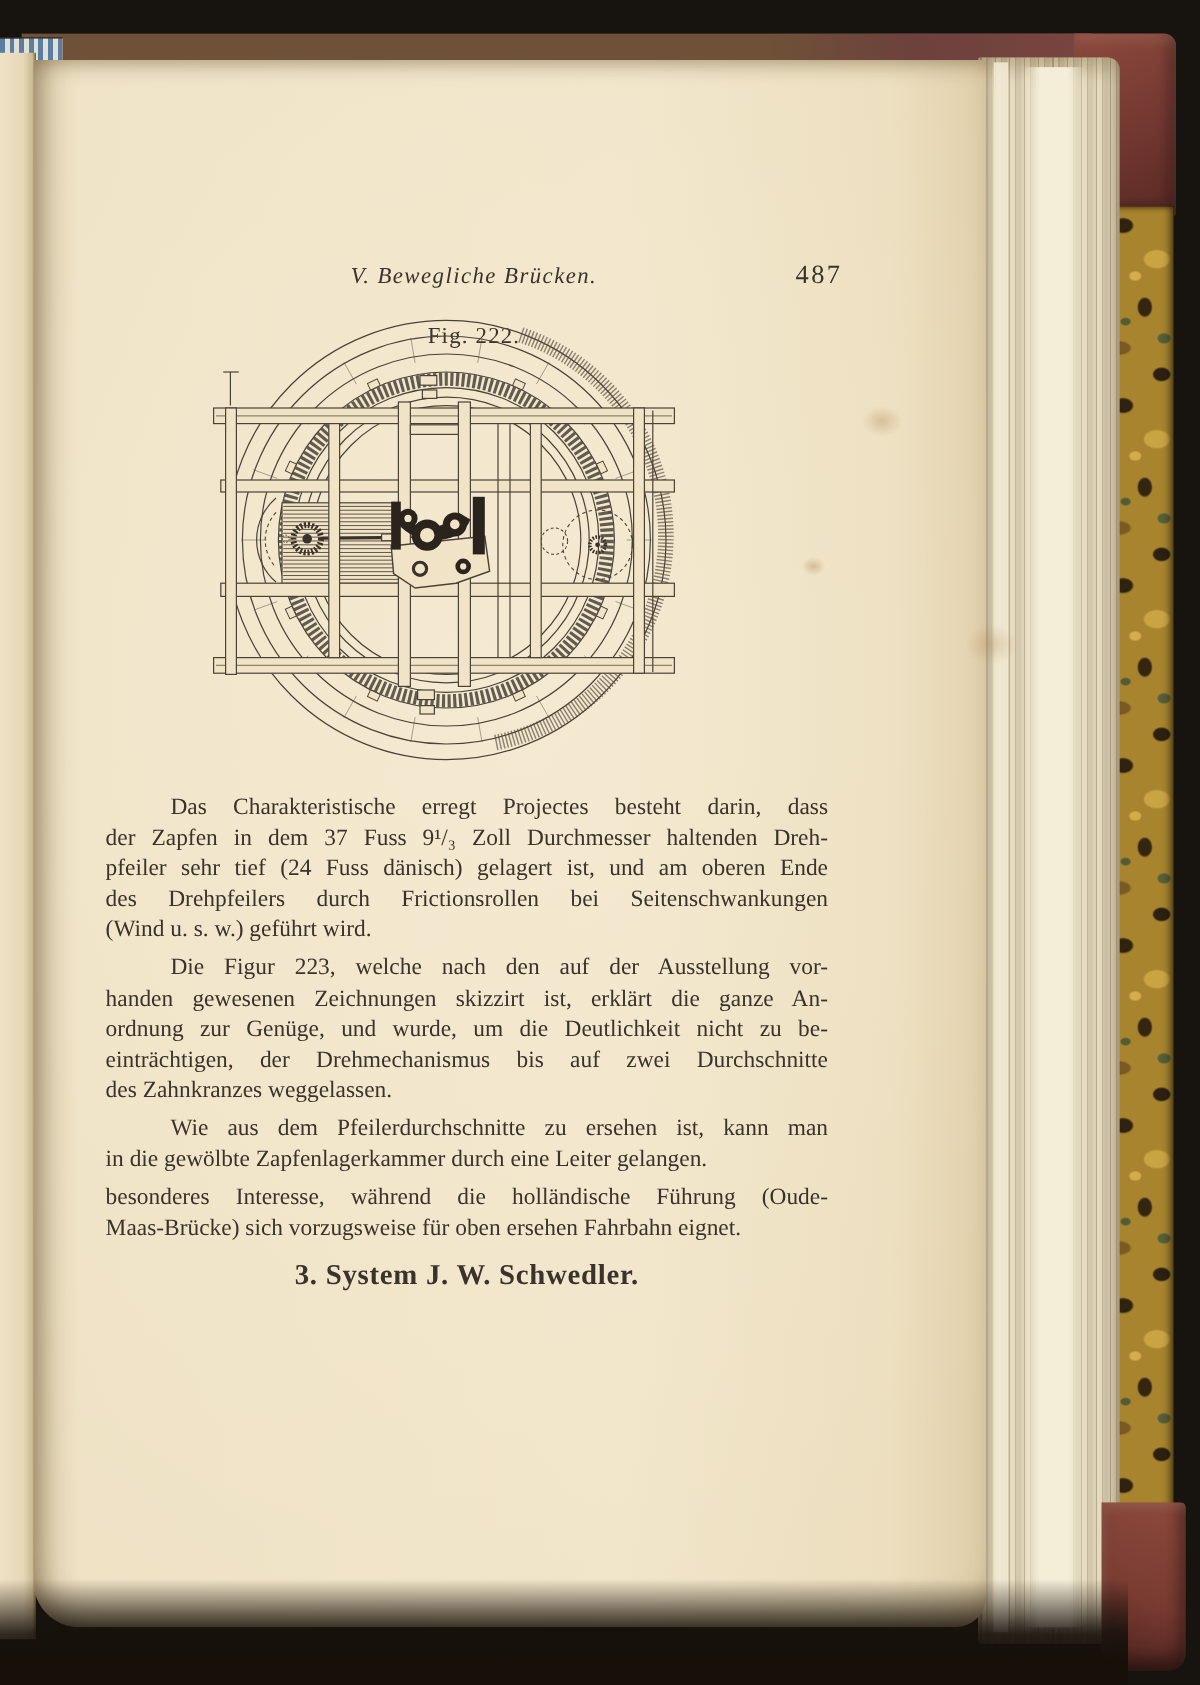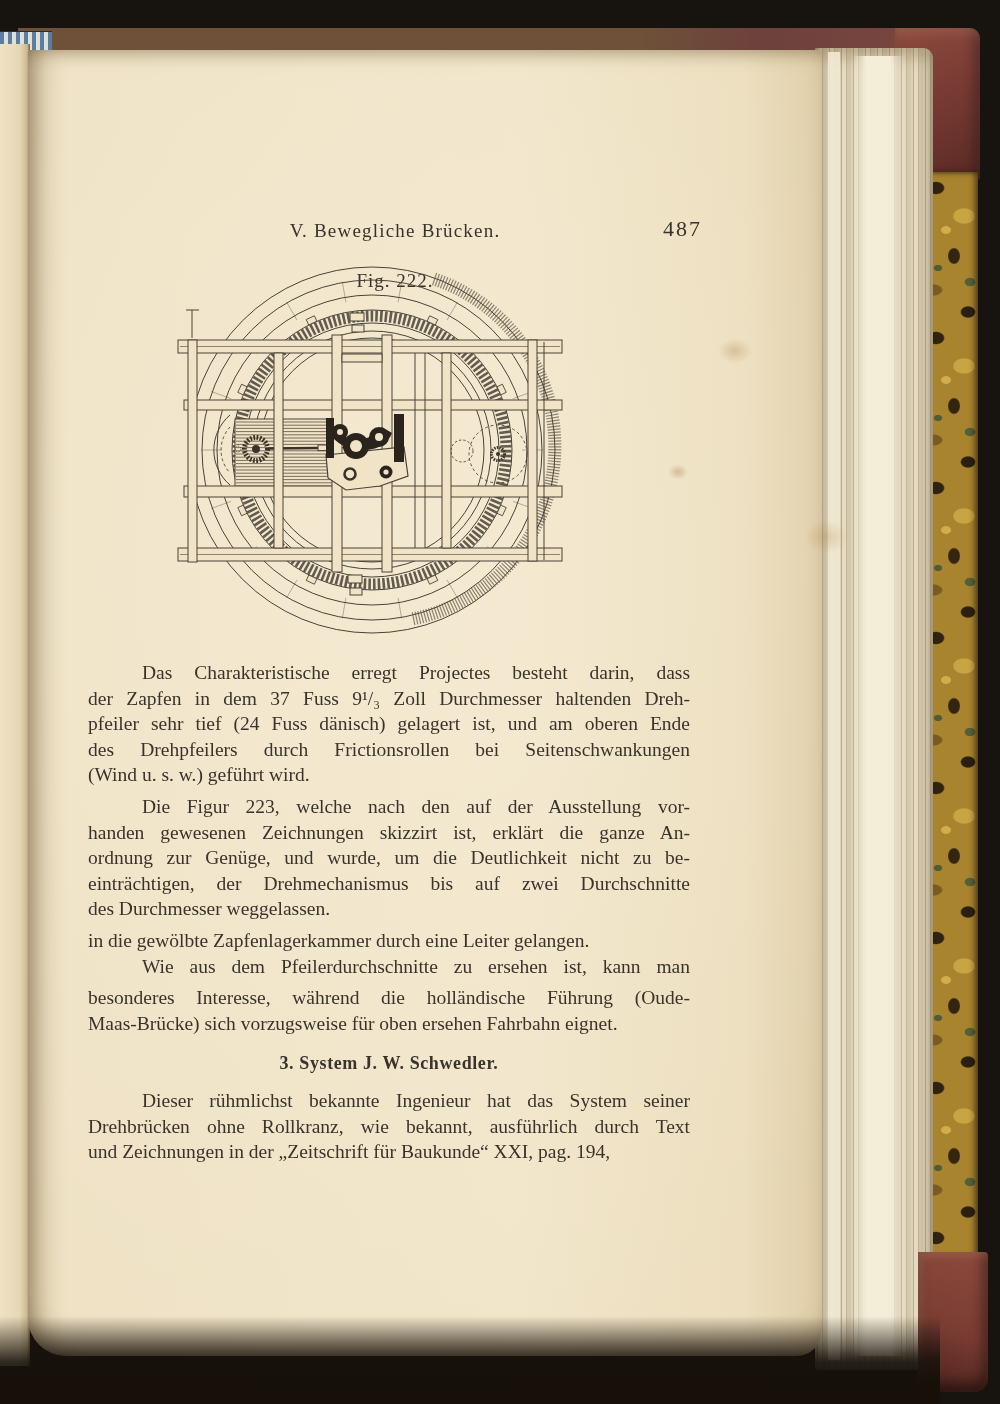--- a/index.html
+++ b/index.html
@@ -60,32 +60,32 @@
   .bottom-shadow{position:absolute;left:0;top:1316px;width:940px;height:88px;
     background:linear-gradient(rgba(23,17,11,0), rgba(23,17,11,.88) 52%, #161009 82%);}
   .fox{position:absolute;border-radius:50%;}
   .fox1{left:690px;top:288px;width:34px;height:26px;background:radial-gradient(rgba(158,108,44,.28), rgba(0,0,0,0) 70%);}
   .fox2{left:640px;top:414px;width:20px;height:16px;background:radial-gradient(rgba(150,100,45,.3), rgba(0,0,0,0) 70%);}
   .fox3{left:776px;top:470px;width:44px;height:34px;background:radial-gradient(rgba(168,120,58,.26), rgba(0,0,0,0) 70%);}
 
   
   .page *{color:#3a332b;}
   .head-row{position:absolute;left:62px;top:170px;width:610px;}
-  .running-head{display:block;text-align:center;font-size:19px;letter-spacing:1.2px;}
+  .running-head{display:block;text-align:center;font-style:italic;font-size:19px;letter-spacing:1.2px;}
   .page-number{position:absolute;right:-2px;top:-4px;font-size:22px;letter-spacing:2px;font-style:normal;}
   .fig-caption{position:absolute;left:62px;top:220px;width:610px;text-align:center;
     font-size:19px;letter-spacing:1px;}
   .figure-wrap{position:absolute;left:122px;top:200px;width:460px;height:405px;}
   .body-text{position:absolute;left:60px;top:610px;width:602px;
     font-size:19.5px;line-height:25.6px;}
   .para{margin:0 0 6px 0;}
   .line{text-align:justify;text-align-last:justify;white-space:normal;}
   .line.njust{text-align-last:left;}
   .line.indent{text-indent:54px;}
-  .section-heading{margin:15px 0 11px 0;text-align:center;font-weight:bold;font-size:18px;letter-spacing:.6px;}
+  .section-heading{margin:15px 0 11px 0;text-align:center;font-weight:bold;font-size:24px;letter-spacing:.6px;}
   svg .ln{stroke:#4a4238;fill:none;stroke-width:1;}
 </style>
 </head>
 <body>
 
 <div class="stage">
   <div class="top-edge"></div>
   <div class="spine-top-tint"></div>
   <div class="headband"></div>
   <div class="leather-top"></div>
@@ -240,36 +240,31 @@
           <div class="line">der Zapfen in dem 37 Fuss 9¹/₃ Zoll Durchmesser haltenden Dreh-</div>
           <div class="line">pfeiler sehr tief (24 Fuss dänisch) gelagert ist, und am oberen Ende</div>
           <div class="line">des Drehpfeilers durch Frictionsrollen bei Seitenschwankungen</div>
           <div class="line njust">(Wind u. s. w.) geführt wird.</div>
         </div>
         <div class="para">
           <div class="line indent">Die Figur 223, welche nach den auf der Ausstellung vor-</div>
           <div class="line">handen gewesenen Zeichnungen skizzirt ist, erklärt die ganze An-</div>
           <div class="line">ordnung zur Genüge, und wurde, um die Deutlichkeit nicht zu be-</div>
           <div class="line">einträchtigen, der Drehmechanismus bis auf zwei Durchschnitte</div>
-          <div class="line njust">des Durchmesser weggelassen.</div>
-        </div>
-        <div class="para">
+          <div class="line njust">des Zahnkranzes weggelassen.</div>
+        </div>
+        <div class="para">
+          <div class="line indent">Wie aus dem Pfeilerdurchschnitte zu ersehen ist, kann man</div>
           <div class="line njust">in die gewölbte Zapfenlagerkammer durch eine Leiter gelangen.</div>
-          <div class="line indent">Wie aus dem Pfeilerdurchschnitte zu ersehen ist, kann man</div>
         </div>
         <div class="para">
           <div class="line">besonderes Interesse, während die holländische Führung (Oude-</div>
           <div class="line njust">Maas-Brücke) sich vorzugsweise für oben ersehen Fahrbahn eignet.</div>
         </div>
         <div class="section-heading">3. System J. W. Schwedler.</div>
-        <div class="para">
-          <div class="line indent">Dieser rühmlichst bekannte Ingenieur hat das System seiner</div>
-          <div class="line">Drehbrücken ohne Rollkranz, wie bekannt, ausführlich durch Text</div>
-          <div class="line njust">und Zeichnungen in der „Zeitschrift für Baukunde“ XXI, pag. 194,</div>
-        </div>
       </div>
 
     <div class="fox fox1"></div>
     <div class="fox fox2"></div>
     <div class="fox fox3"></div>
   </div>
 
   <div class="bottom-shadow"></div>
 </div>
 

